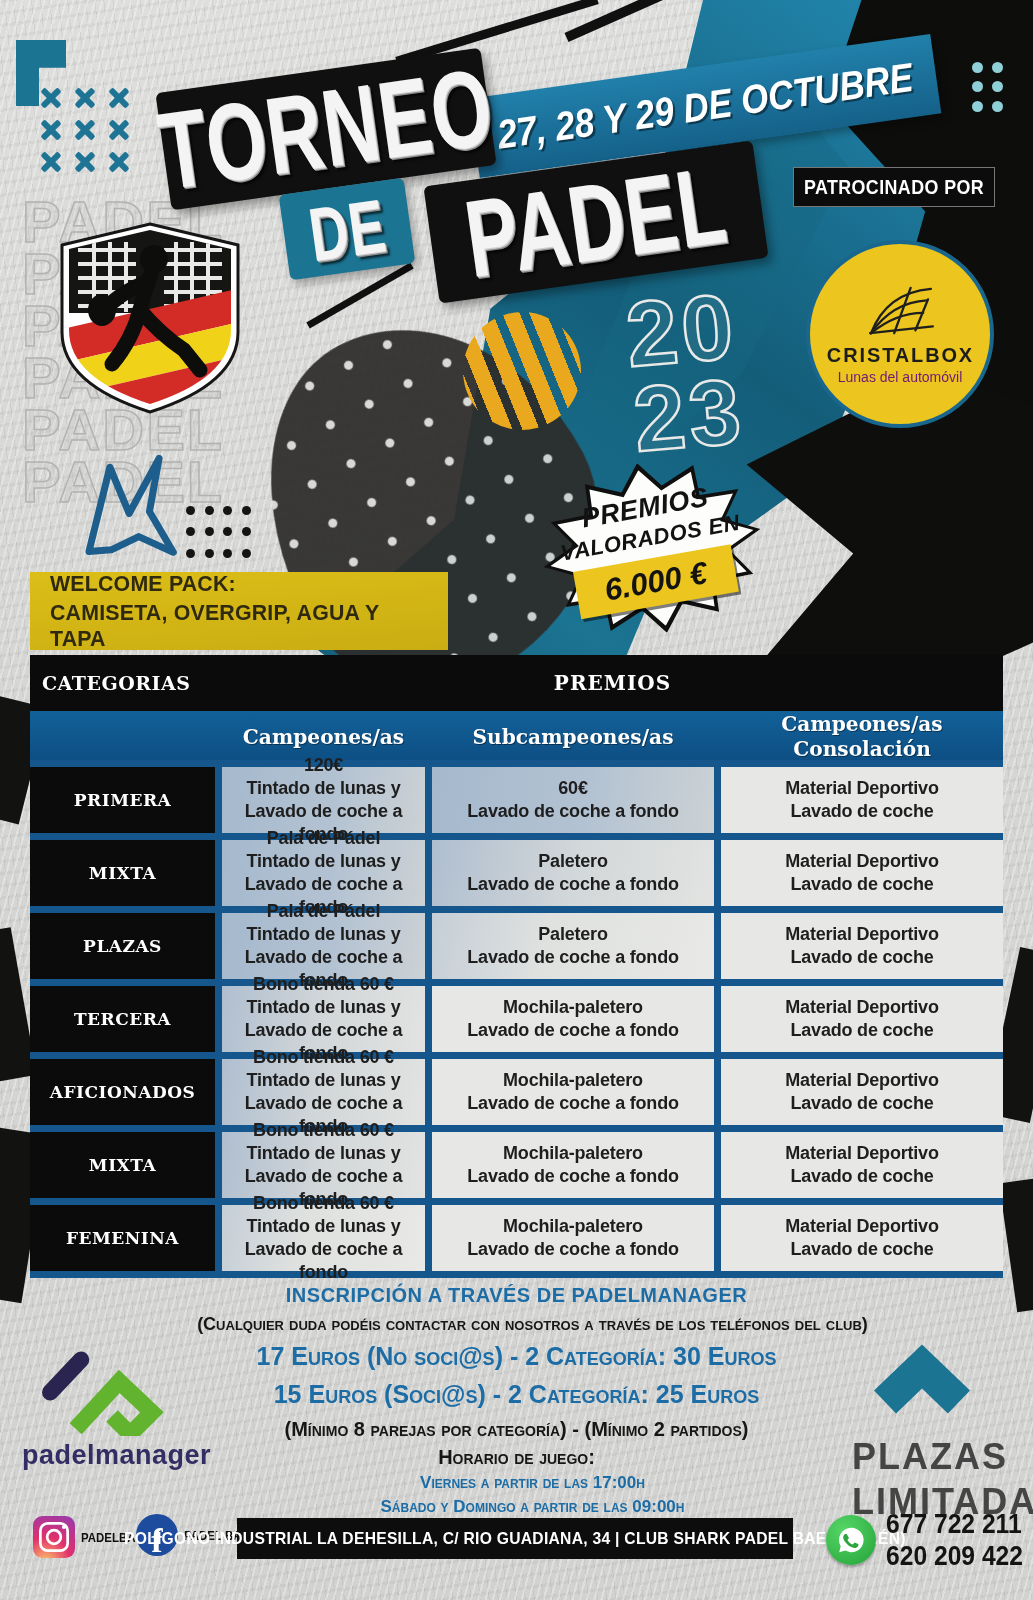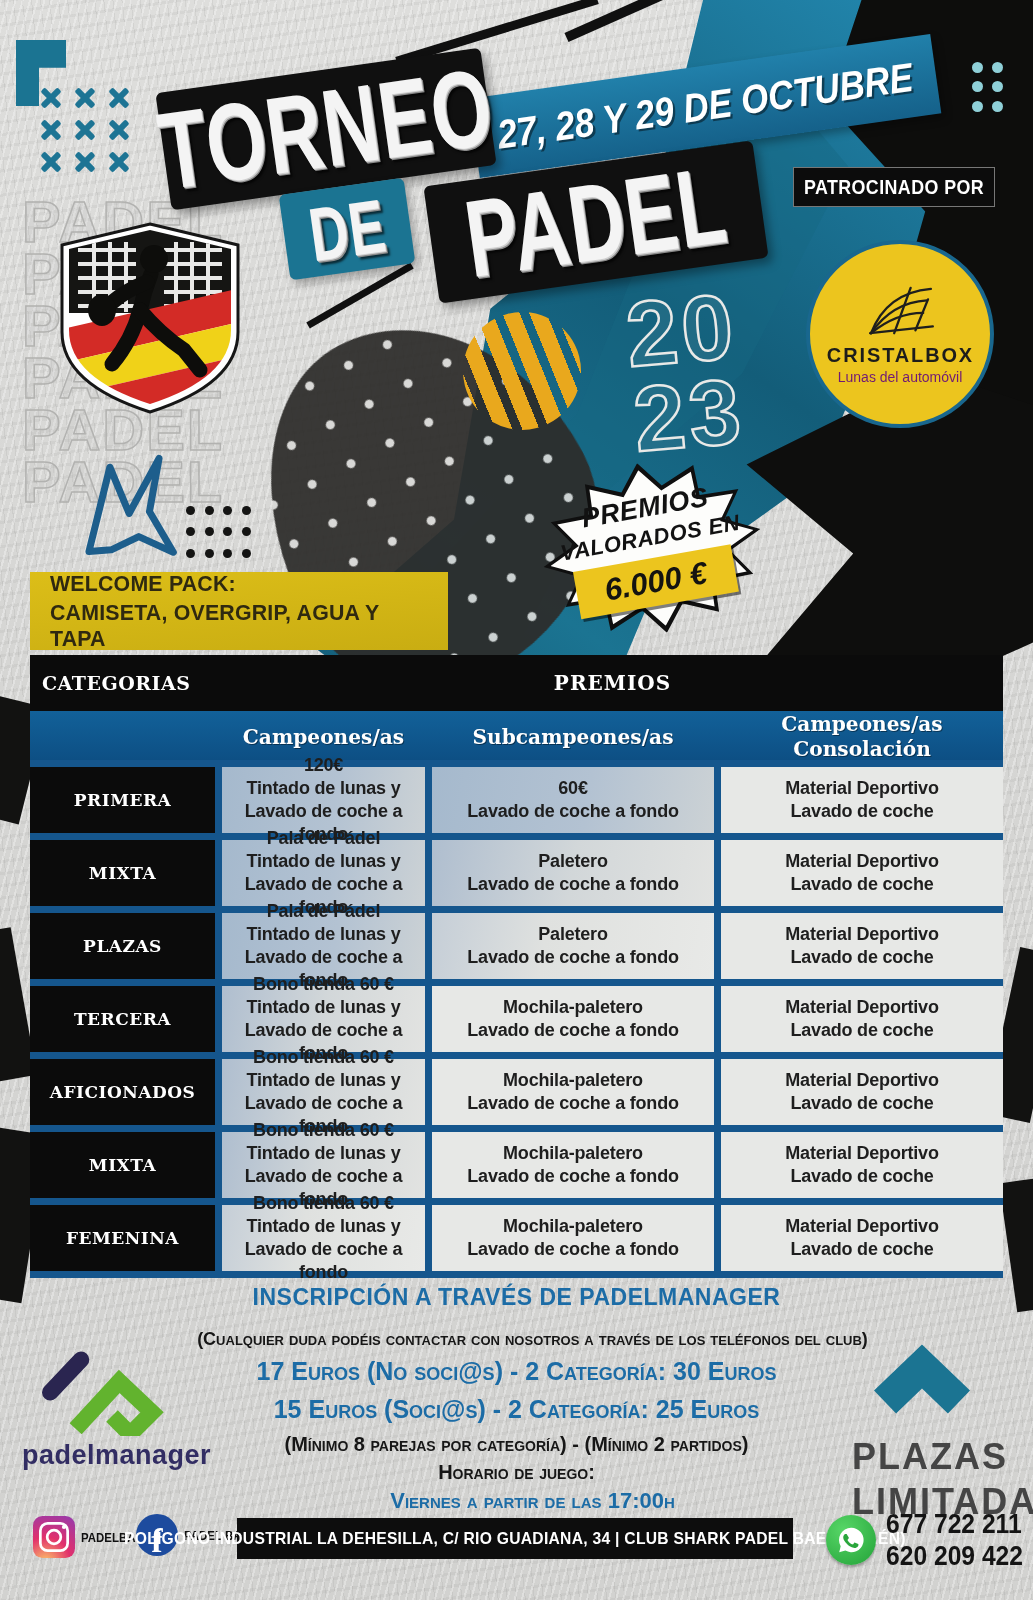--- a/index.html
+++ b/index.html
@@ -132,26 +132,26 @@
   .pcell{display:flex;align-items:center;justify-content:center;text-align:center;
     font-weight:700;font-size:18px;color:#1e1e1e;line-height:1.28;white-space:pre-line;letter-spacing:-.2px;}
   .cb-strong{background:linear-gradient(100deg,#a5b9cd 0%,#b3c2d2 55%,#ccd2d5 100%);}
   .cb-mid{background:linear-gradient(100deg,#afbecf 0%,#d2d7d9 50%,#e2e3e1 100%);}
   .cb-light{background:linear-gradient(100deg,#c5ced7 0%,#dfe1df 40%,#e8e9e7 100%);}
   .cb-plain{background:#e7e8e6;}
 
   
   .inscription{left:0;top:1284px;width:1033px;text-align:center;z-index:6;}
   .ins-line{font-weight:700;}
-  .ins-title{font-size:23px;color:#1c6ca6;letter-spacing:.5px;margin-bottom:18px;}
+  .ins-title{font-size:20px;color:#1c6ca6;letter-spacing:.5px;margin-bottom:7px;}
   .ins-note{font-size:18px;color:#161616;font-variant:small-caps;margin-bottom:7px;padding-left:32px;}
   .ins-price{font-size:25px;color:#1c6ca6;font-variant:small-caps;margin-bottom:9px;}
   .ins-min{font-size:20px;color:#161616;font-variant:small-caps;margin-bottom:5px;}
   .ins-hor{font-size:20px;color:#161616;font-variant:small-caps;margin-bottom:4px;}
-  .ins-sched{font-size:22px;color:#1c6ca6;font-variant:small-caps;margin-bottom:4px;margin-left:32px;}
+  .ins-sched{font-size:17px;color:#1c6ca6;font-variant:small-caps;margin-bottom:4px;margin-left:32px;}
 
   
   .pm-block{left:22px;top:1336px;width:200px;text-align:left;z-index:6;}
   .pm-name{font-size:27px;font-weight:700;color:#322d63;letter-spacing:.5px;margin-top:0px;}
   .plazas{left:852px;top:1344px;width:140px;text-align:center;z-index:6;}
   .plazas-text{font-size:36px;color:#454545;letter-spacing:2px;line-height:1.25;margin-top:16px;font-weight:700;}
 
   
   .social{display:flex;align-items:center;z-index:6;}
   .ig-group{left:33px;top:1516px;}

